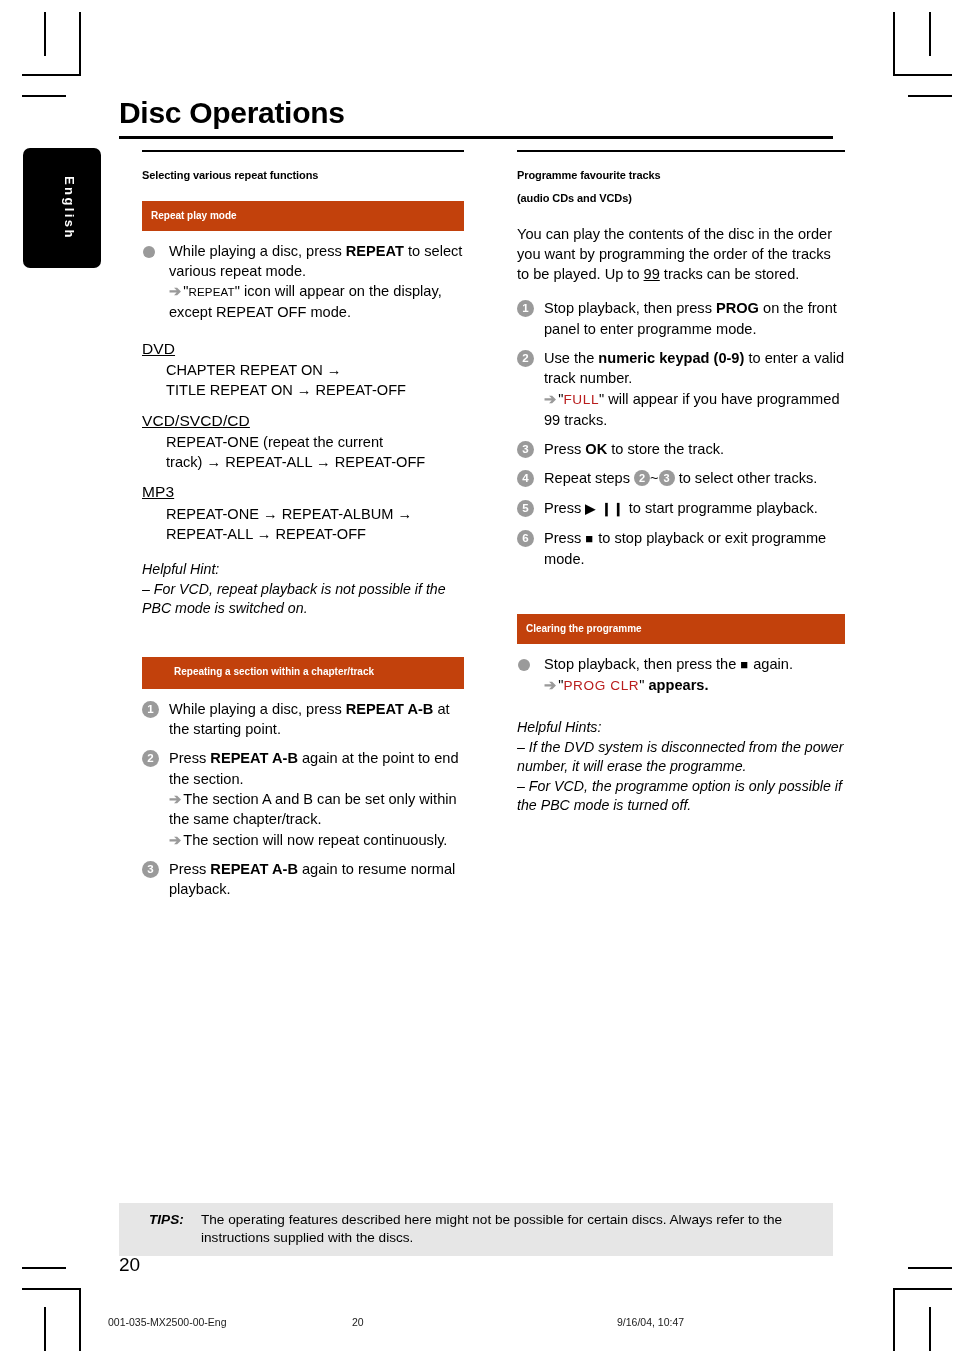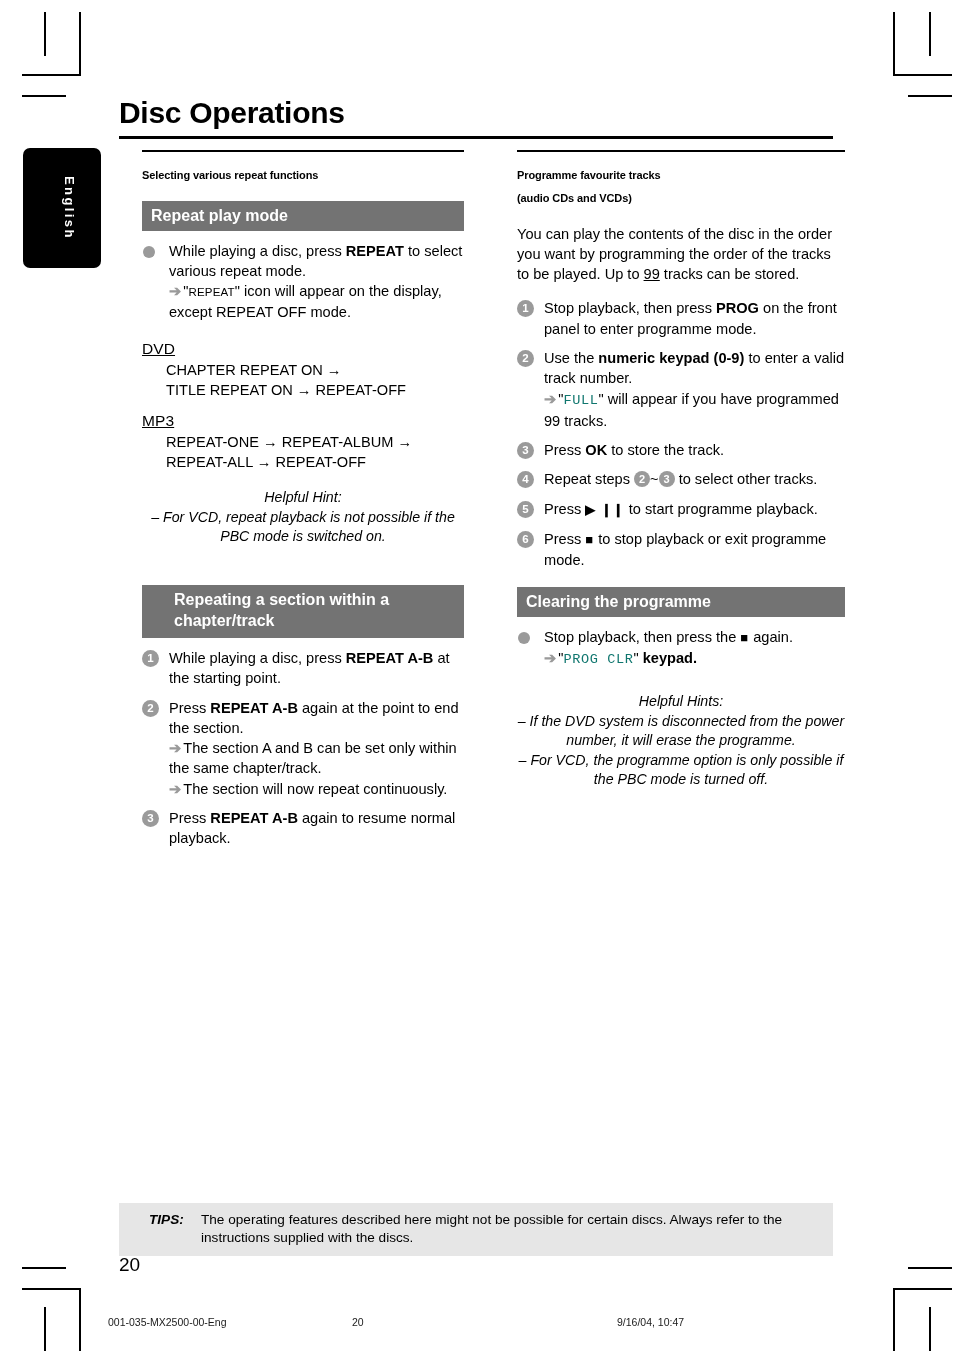--- a/index.html
+++ b/index.html
@@ -90,23 +90,23 @@
 
   h2.sec-title {
     font-size: 11px;
     font-weight: bold;
     line-height: 23px;
     margin: 0 0 14px 0;
     letter-spacing: -0.1px;
   }
 
   .bar {
-    background: #737373;
+    background: #c2410c;
     color: #ffffff;
-    font-size: 16px;
+    font-size: 10px;
     font-weight: bold;
     line-height: 21px;
     padding: 4px 0 5px 9px;
     margin: 8px 0 10px 0;
     box-sizing: border-box;
   }
   .bar.two-line { padding-bottom: 7px; }
 
   p { margin: 0 0 10px 0; }
 
@@ -173,26 +173,25 @@
     line-height: 20.3px;
   }
 
   .smallcaps { font-size: 11.5px; letter-spacing: 0.2px; }
 
   .hint {
     font-style: italic;
     font-size: 14.2px;
     line-height: 19.5px;
     margin: 16px 0 0 0;
-    text-align: center;
   }
 
   .lcd {
-    font-family: Liberation Mono, monospace;
-    color: #0f766e;
+    font-family: Liberation Sans, sans-serif;
+    color: #b91c1c;
     font-size: 13.6px;
     letter-spacing: 0.6px;
   }
 
   .glyph { font-size: 13px; letter-spacing: 1px; }
 
   
   .tips {
     position: absolute;
     left: 119px;
@@ -280,20 +279,27 @@
     </div>
 
     <div class="mode-group" style="margin-top:16px;">
       <div class="mode-head">DVD</div>
       <div class="mode-body">
         <span>CHAPTER REPEAT ON →</span><br>
         <span>TITLE REPEAT ON → REPEAT-OFF</span>
       </div>
     </div>
 
+    <div class="mode-group">
+      <div class="mode-head">VCD/SVCD/CD</div>
+      <div class="mode-body">
+        <span>REPEAT-ONE (repeat the current</span><br>
+        <span>track) → REPEAT-ALL → REPEAT-OFF</span>
+      </div>
+    </div>
 
     <div class="mode-group">
       <div class="mode-head">MP3</div>
       <div class="mode-body">
         <span>REPEAT-ONE → REPEAT-ALBUM →</span><br>
         <span>REPEAT-ALL → REPEAT-OFF</span>
       </div>
     </div>
 
     <div class="hint">
@@ -357,26 +363,26 @@
     <div class="item">
       <span class="marker">5</span>
       <span>Press </span><span class="glyph b">▶ ❙❙</span><span> to start programme playback.</span>
     </div>
 
     <div class="item">
       <span class="marker">6</span>
       <span>Press </span><span class="glyph">■</span><span>  to stop playback or exit programme mode.</span>
     </div>
 
-    <div class="bar" style="margin-top:16px;">Clearing the programme</div>
+    <div class="bar" style="margin-top:44px;">Clearing the programme</div>
 
     <div class="item">
       <span class="dot"></span>
       <span>Stop playback, then press the </span><span class="glyph">■</span><span>  again.</span><br>
-      <span class="arrow">➔</span><span>"</span><span class="lcd">PROG CLR</span><span>"</span><b> keypad.</b>
+      <span class="arrow">➔</span><span>"</span><span class="lcd">PROG CLR</span><span>"</span><b> appears.</b>
     </div>
 
     <div class="hint" style="margin-top:22px;">
       <div>Helpful Hints:</div>
       <div>–  If the DVD system is disconnected from the power number, it will erase the programme.</div>
       <div>–  For VCD, the programme option is only possible if the PBC mode is turned off.</div>
     </div>
 
   </div>
 

